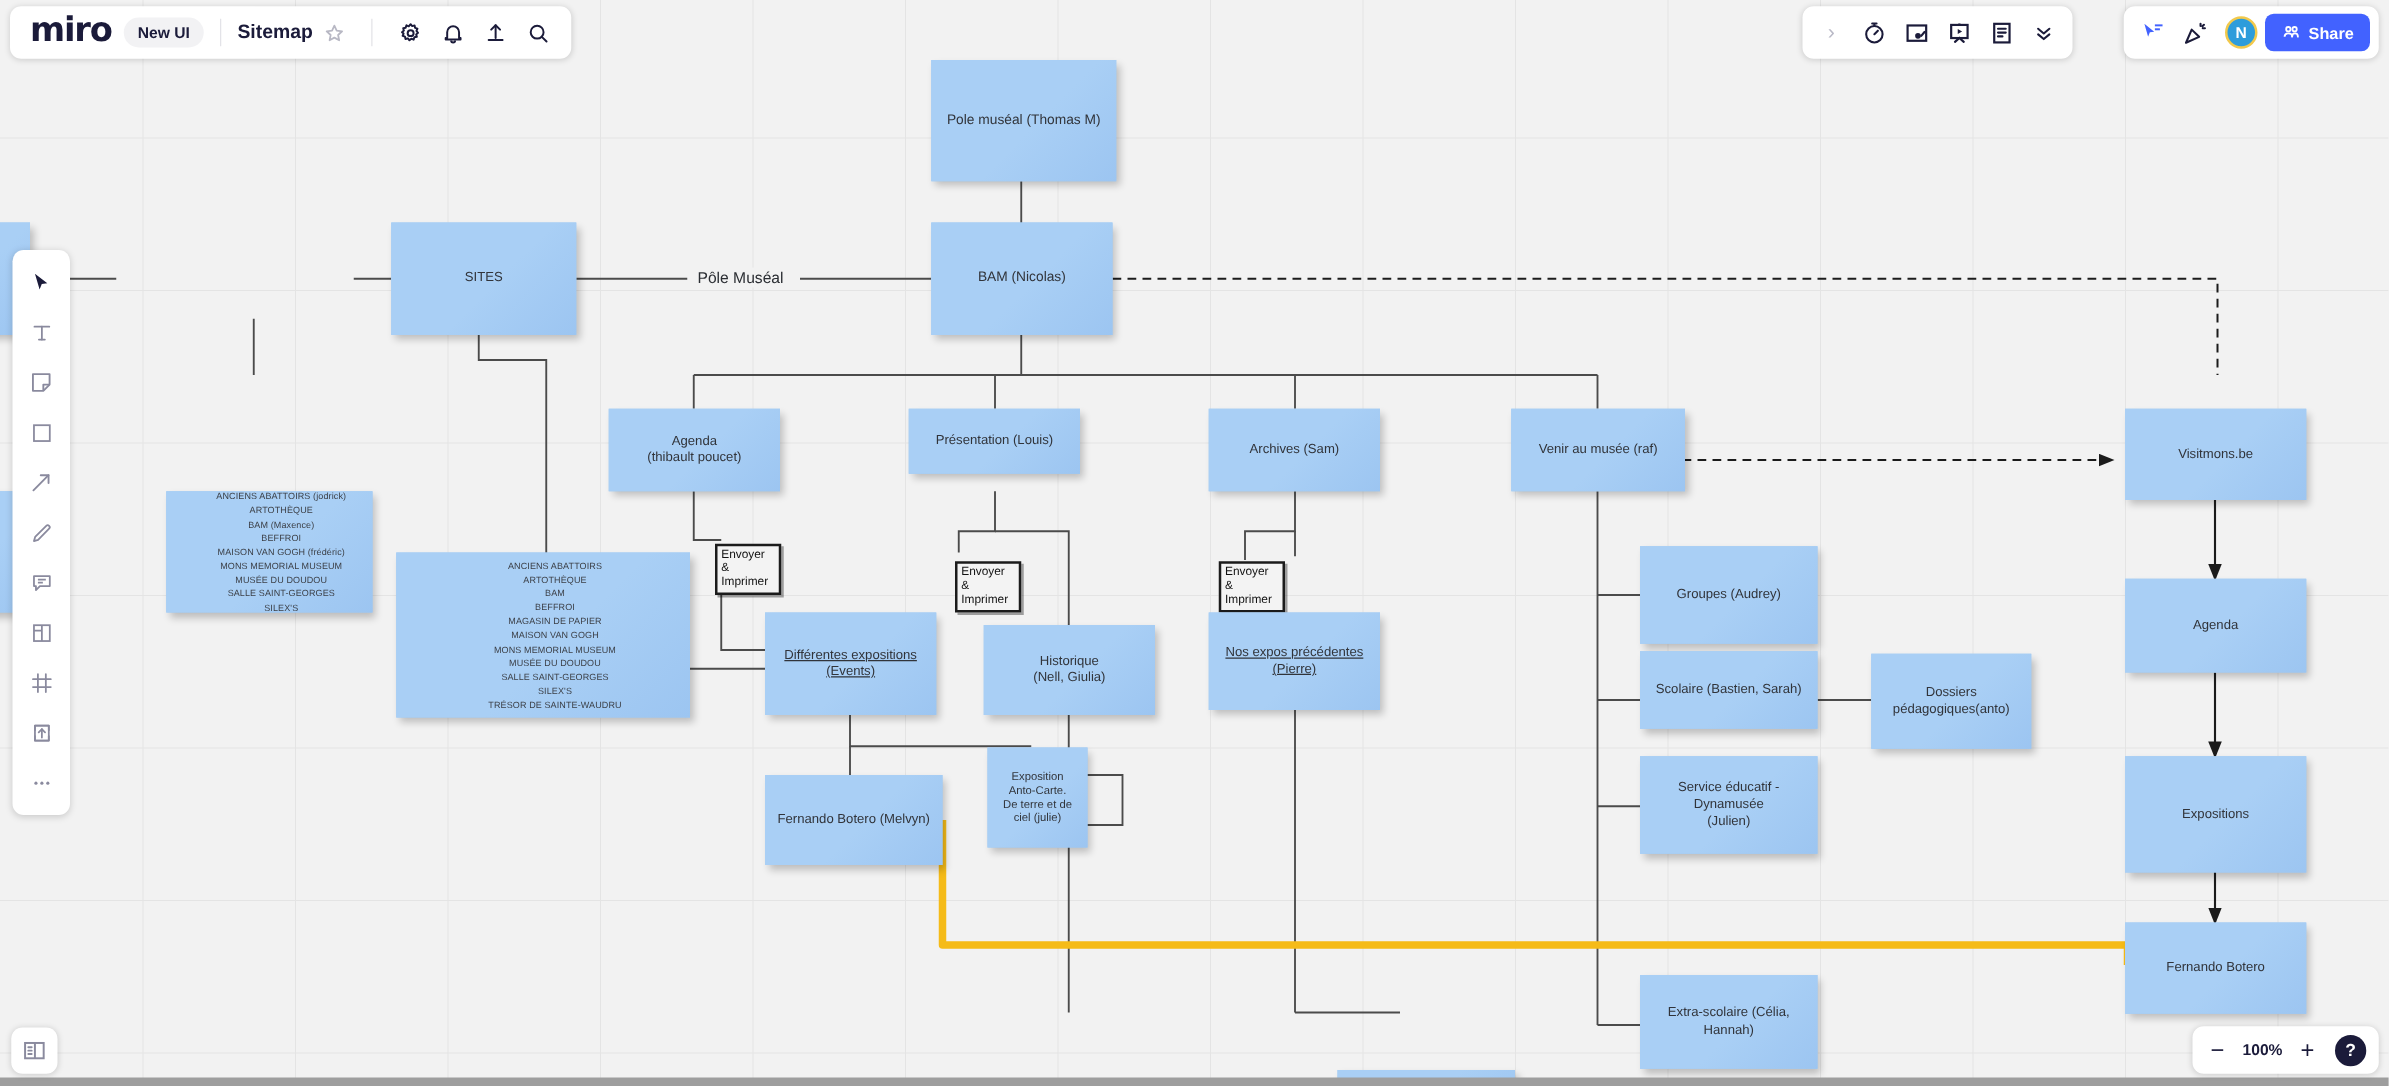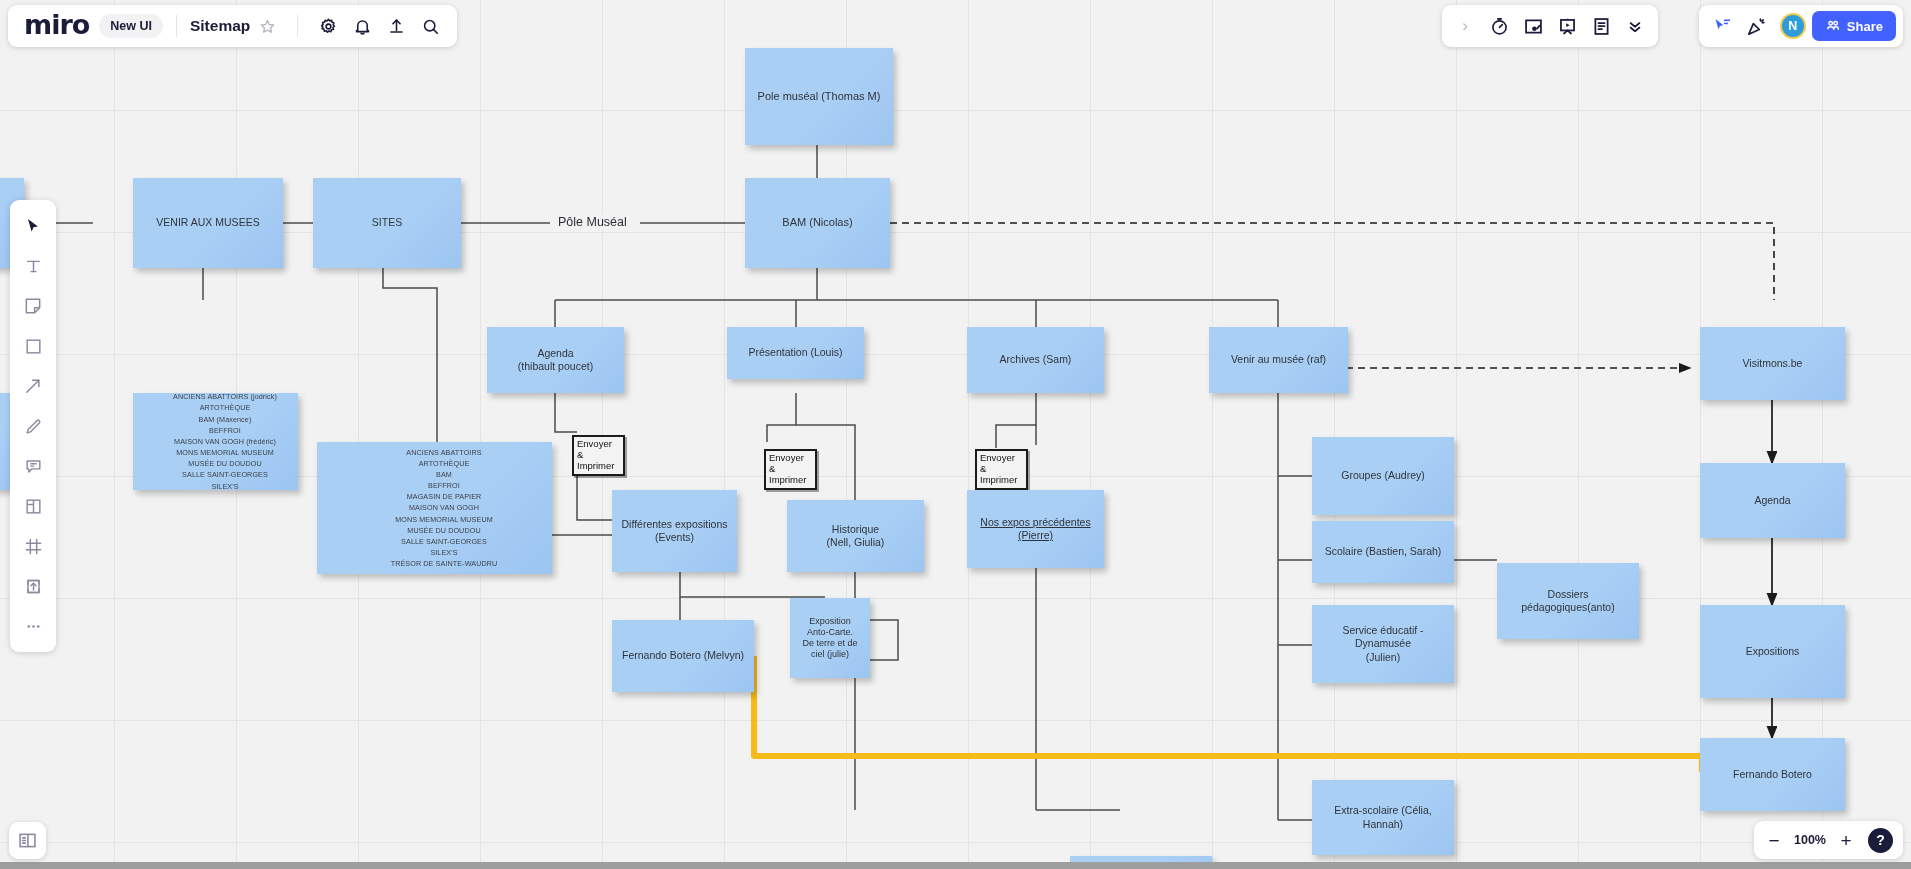--- a/index.html
+++ b/index.html
@@ -189,21 +189,20 @@
 
       <g stroke="#f5bb18" stroke-width="6" fill="none" stroke-linejoin="round" stroke-linecap="butt">
         <path d="M754,656 L754,756 L1702,756 L1702,772"></path>
       </g>
     </svg>
 
     <div class="node" style="left:-86px; top:178px; width:110px; height:90px; justify-content:flex-end; padding-right:4px; font-size:9px;">m</div>
 
     <div class="node big" style="left:745px; top:48px; width:148px; height:97px;">Pole muséal (Thomas M)</div>
 
-    <div class="node" style="left:133px; top:178px; width:150px; height:90px;">VENIR AUX MUSEES</div>
 
     <div class="node" style="left:313px; top:178px; width:148px; height:90px;">SITES</div>
 
     <div class="labelchip" style="left:550px; top:214px;">Pôle Muséal</div>
 
     <div class="node big" style="left:745px; top:178px; width:145px; height:90px;">BAM (Nicolas)</div>
 
     <div class="node" style="left:487px; top:327px; width:137px; height:66px;">Agenda
 (thibault poucet)</div>
 
@@ -244,34 +243,34 @@
 
     <div class="envbox" style="left:572px; top:435px; width:53px;">Envoyer &amp;
 Imprimer</div>
 
     <div class="envbox" style="left:764px; top:449px; width:53px;">Envoyer &amp;
 Imprimer</div>
 
     <div class="envbox" style="left:975px; top:449px; width:53px;">Envoyer &amp;
 Imprimer</div>
 
-    <div class="node" style="left:612px; top:490px; width:125px; height:82px;">Différentes expositions
+    <div class="node" style="left:612px; top:490px; width:137px; height:82px;text-decoration:underline;">Différentes expositions
 (Events)</div>
 
     <div class="node" style="left:787px; top:500px; width:137px; height:72px;">Historique
 (Nell, Giulia)</div>
 
     <div class="node" style="left:967px; top:490px; width:137px; height:78px;text-decoration:underline;">Nos expos précédentes
 (Pierre)</div>
 
     <div class="node" style="left:1312px; top:437px; width:142px; height:78px;">Groupes (Audrey)</div>
 
     <div class="node" style="left:1312px; top:521px; width:142px; height:62px;">Scolaire (Bastien, Sarah)</div>
 
-    <div class="node" style="left:1497px; top:523px; width:142px; height:76px;margin-top:40px;">Dossiers
+    <div class="node" style="left:1497px; top:523px; width:128px; height:76px;">Dossiers
 pédagogiques(anto)</div>
 
     <div class="node" style="left:1312px; top:605px; width:142px; height:78px;">Service éducatif -
 Dynamusée
 (Julien)</div>
 
     <div class="node" style="left:1700px; top:463px; width:145px; height:75px;">Agenda</div>
 
     <div class="node" style="left:1700px; top:605px; width:145px; height:93px;">Expositions</div>
 

